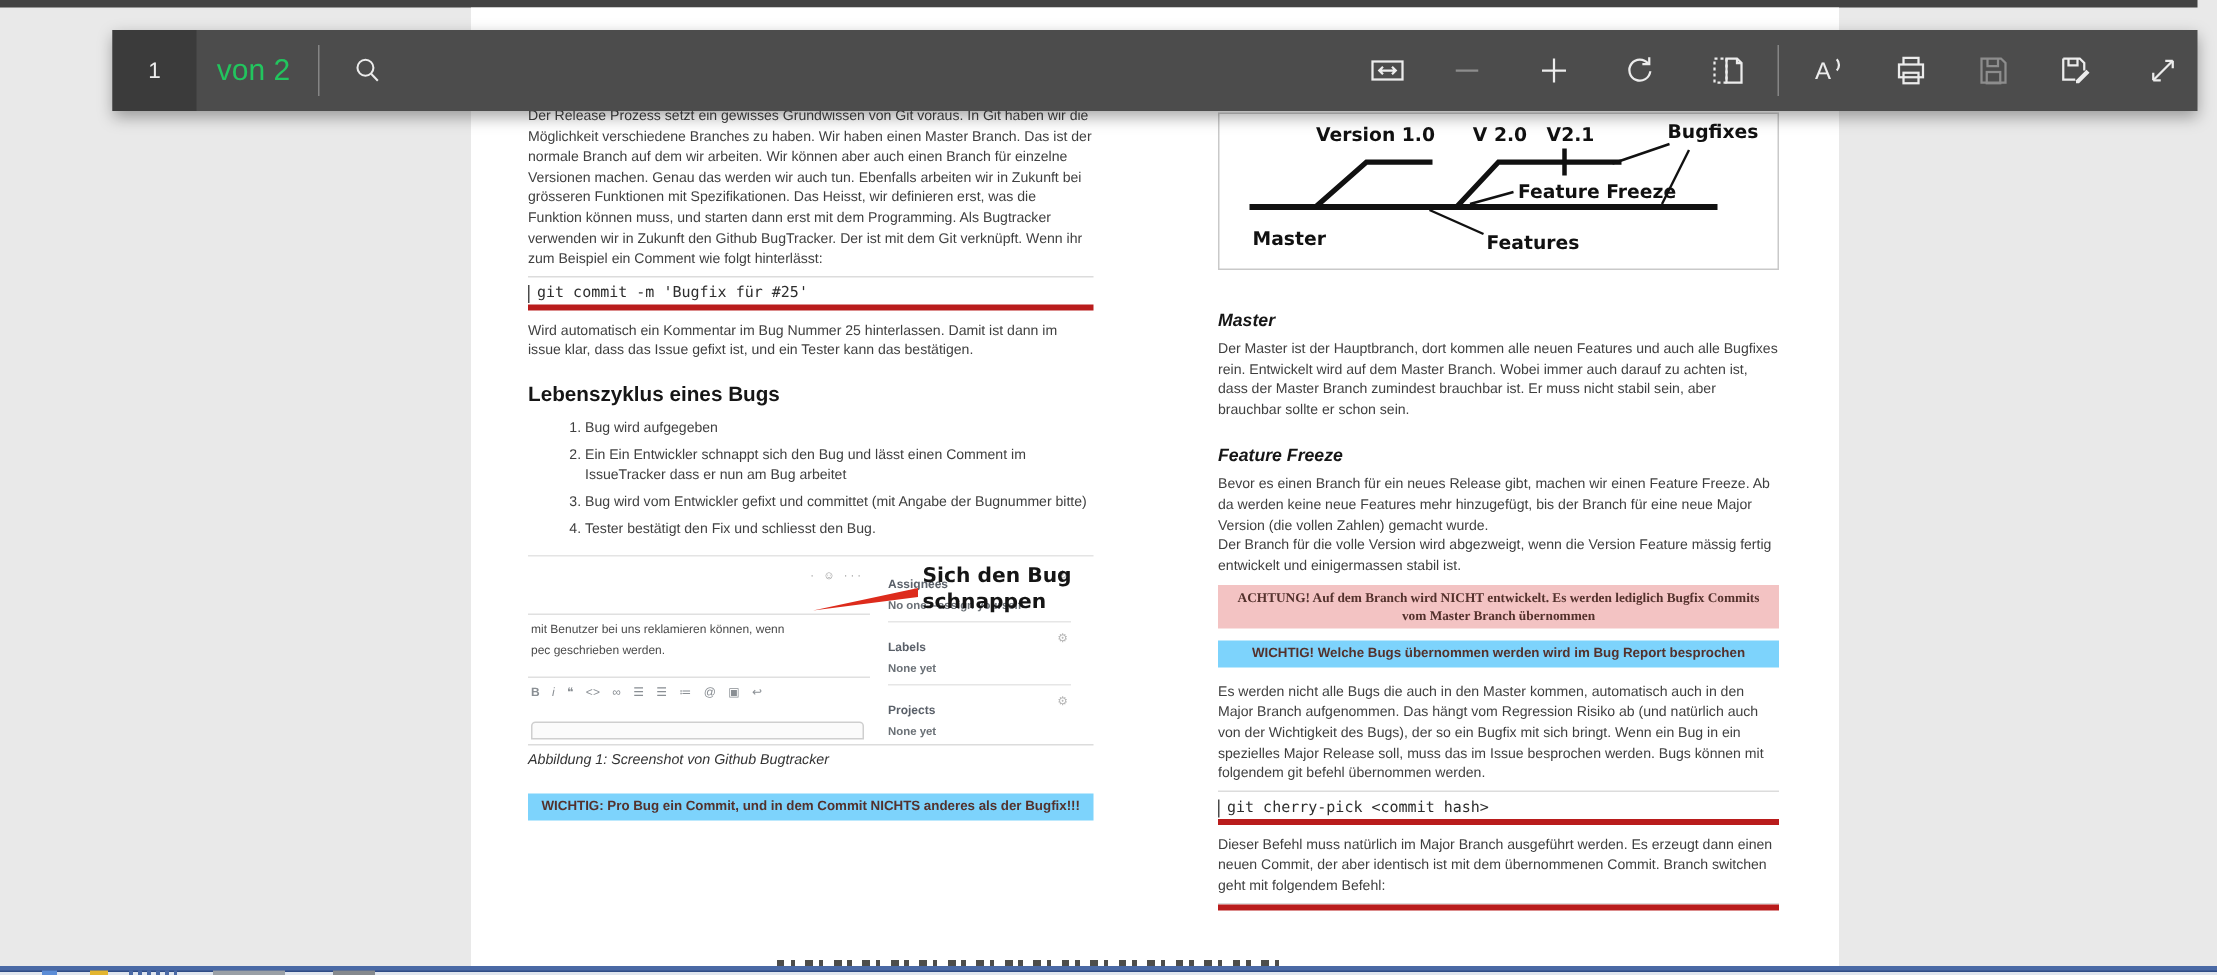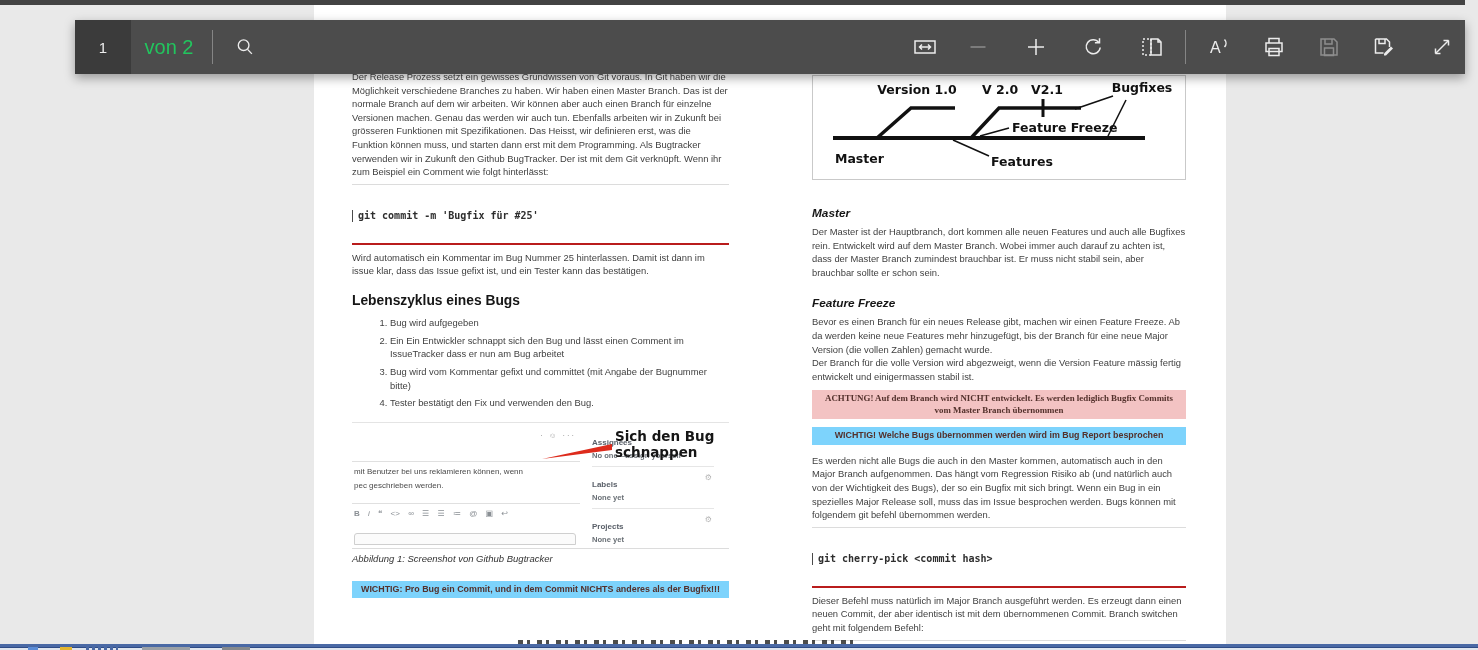--- a/index.html
+++ b/index.html
@@ -5,22 +5,22 @@
   html,body{margin:0;padding:0;}
   .screen{position:relative;width:1478px;height:650px;background:#e9e9e9;overflow:hidden;
           font-family:"Liberation Sans",sans-serif;}
   .top-strip{position:absolute;left:0;top:0;width:1465px;height:5px;background:#434343;}
   
   .pdf-page{position:absolute;left:314px;top:5px;width:912px;height:639px;background:#ffffff;}
   .col{position:absolute;top:65px;}
   .col-left{left:38px;width:377px;}
   .col-right{left:498px;width:374px;top:70px;}
   .body-p{font-size:9.4px;line-height:13.6px;color:#3f3f3f;margin:0;}
-  .codeblock{margin-top:5px;margin-bottom:6px;border-top:1px solid #dcdcdc;border-bottom:2px solid #b91c1c;
-             padding:20px 0;font-weight:bold;}
+  .codeblock{margin-top:5px;margin-bottom:6px;border-top:1px solid #dcdcdc;border-bottom:4px solid #b91c1c;
+             padding:0 0;}
   .codeblock .code{font-family:"DejaVu Sans Mono","Liberation Mono",monospace;font-size:10px;color:#2e2e2e;
              border-left:1px solid #4a4a4a;padding-left:5px;display:inline-block;line-height:12px;}
   .h-big{font-size:13.8px;font-weight:bold;color:#161616;margin:15px 0 8px 0;}
   .h-sub{font-size:11.8px;font-weight:bold;font-style:italic;color:#161616;margin:14px 0 5px 0;}
   ol.bug-list{margin:6px 0 0 0;padding-left:38px;}
   ol.bug-list li{font-size:9.4px;line-height:13.4px;color:#3f3f3f;margin-bottom:4.5px;}
   .hl{font-weight:bold;font-size:8.9px;line-height:11.5px;text-align:center;color:#53312c;padding:3px 4px;}
   .hl-green{background:#7dd3fc;}
   .hl-red{background:#f3c3c3;font-family:Liberation Serif, serif;}
   
@@ -76,22 +76,22 @@
     <div class="col col-left">
       <p class="body-p">Der Release Prozess setzt ein gewisses Grundwissen von Git voraus. In Git haben wir die Möglichkeit verschiedene Branches zu haben. Wir haben einen Master Branch. Das ist der normale Branch auf dem wir arbeiten. Wir können aber auch einen Branch für einzelne Versionen machen. Genau das werden wir auch tun. Ebenfalls arbeiten wir in Zukunft bei grösseren Funktionen mit Spezifikationen. Das Heisst, wir definieren erst, was die Funktion können muss, und starten dann erst mit dem Programming. Als Bugtracker verwenden wir in Zukunft den Github BugTracker. Der ist mit dem Git verknüpft. Wenn ihr zum Beispiel ein Comment wie folgt hinterlässt:</p>
       <div class="codeblock">
         <span class="code">git commit -m 'Bugfix für #25'</span>
       </div>
       <p class="body-p">Wird automatisch ein Kommentar im Bug Nummer 25 hinterlassen. Damit ist dann im issue klar, dass das Issue gefixt ist, und ein Tester kann das bestätigen.</p>
       <div class="h-big">Lebenszyklus eines Bugs</div>
       <ol class="bug-list">
         <li>Bug wird aufgegeben</li>
         <li>Ein Ein Entwickler schnappt sich den Bug und lässt einen Comment im IssueTracker dass er nun am Bug arbeitet</li>
-        <li>Bug wird vom Kommentar gefixt und committet (mit Angabe der Bugnummer bitte)</li>
-        <li>Tester bestätigt den Fix und verwenden den Bug.</li>
+        <li>Bug wird vom Entwickler gefixt und committet (mit Angabe der Bugnummer bitte)</li>
+        <li>Tester bestätigt den Fix und schliesst den Bug.</li>
       </ol>
 
       <div class="figure">
         <div class="gh-comment">
           <div class="gh-topicons">· ☺ ···</div>
           <div class="gh-hr" style="top:30px"></div>
           <div class="gh-text" style="top:34px">mit Benutzer bei uns reklamieren können, wenn</div>
           <div class="gh-text" style="top:48px">pec geschrieben werden.</div>
           <div class="gh-hr" style="top:72px"></div>
           <div class="gh-toolbar">

